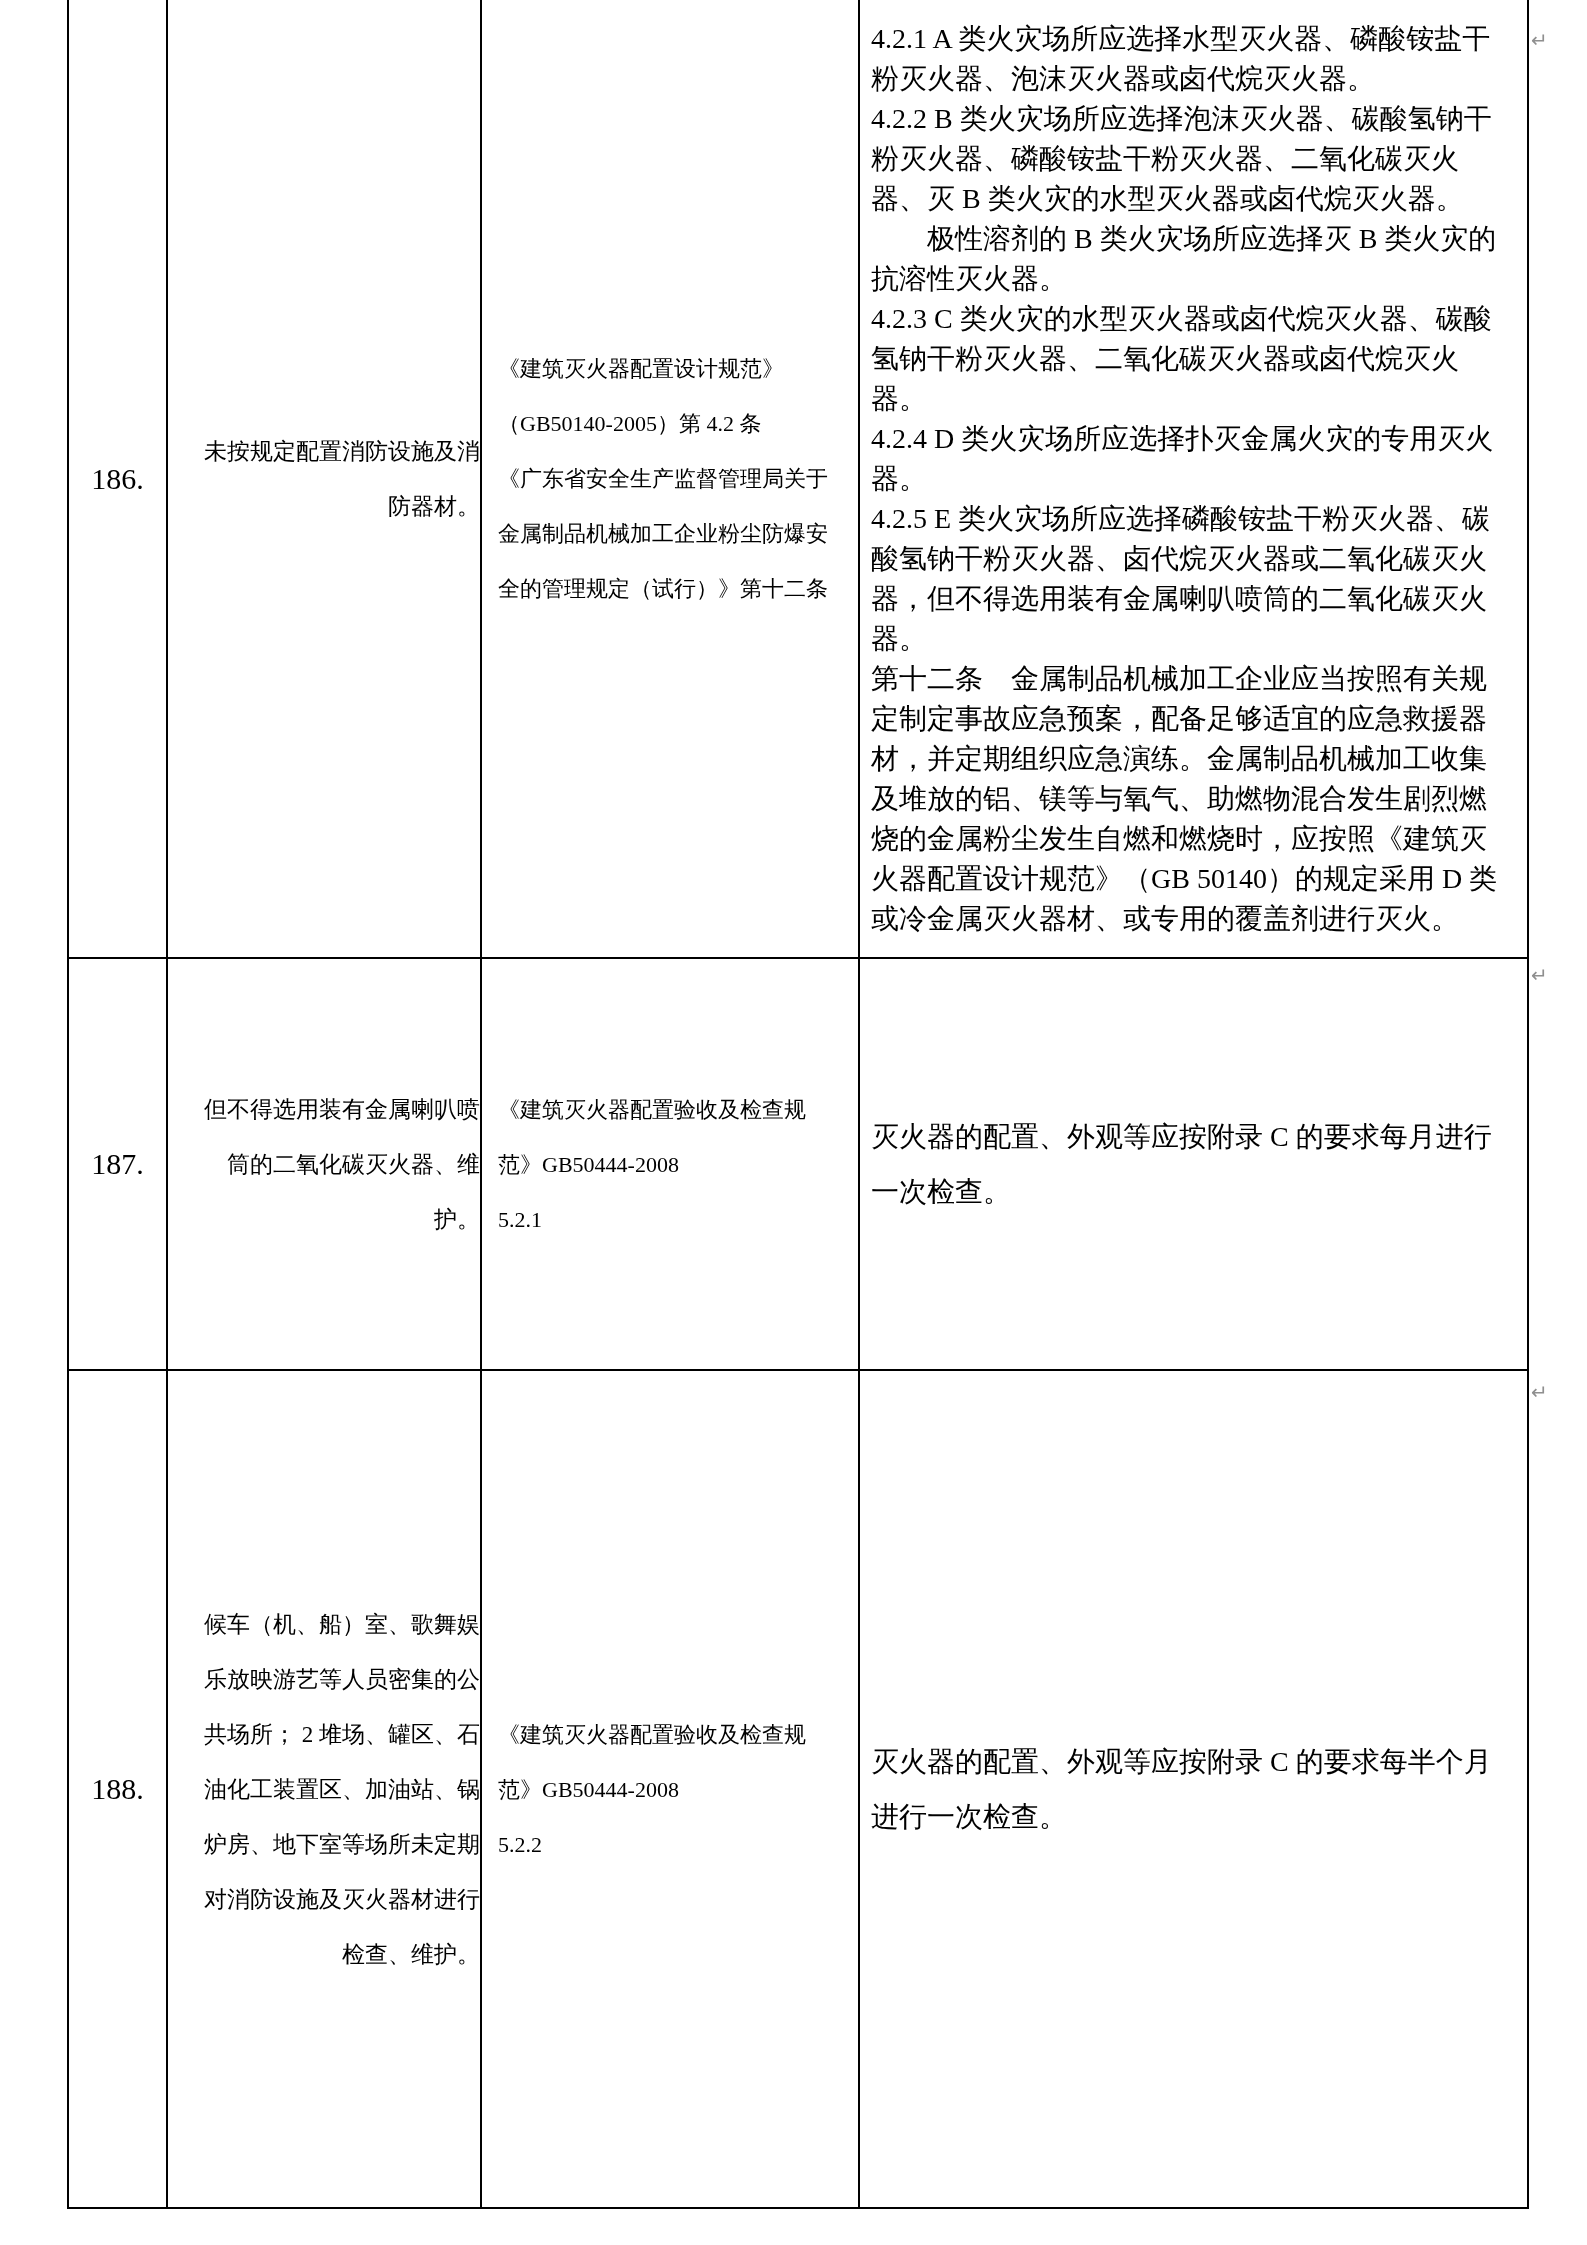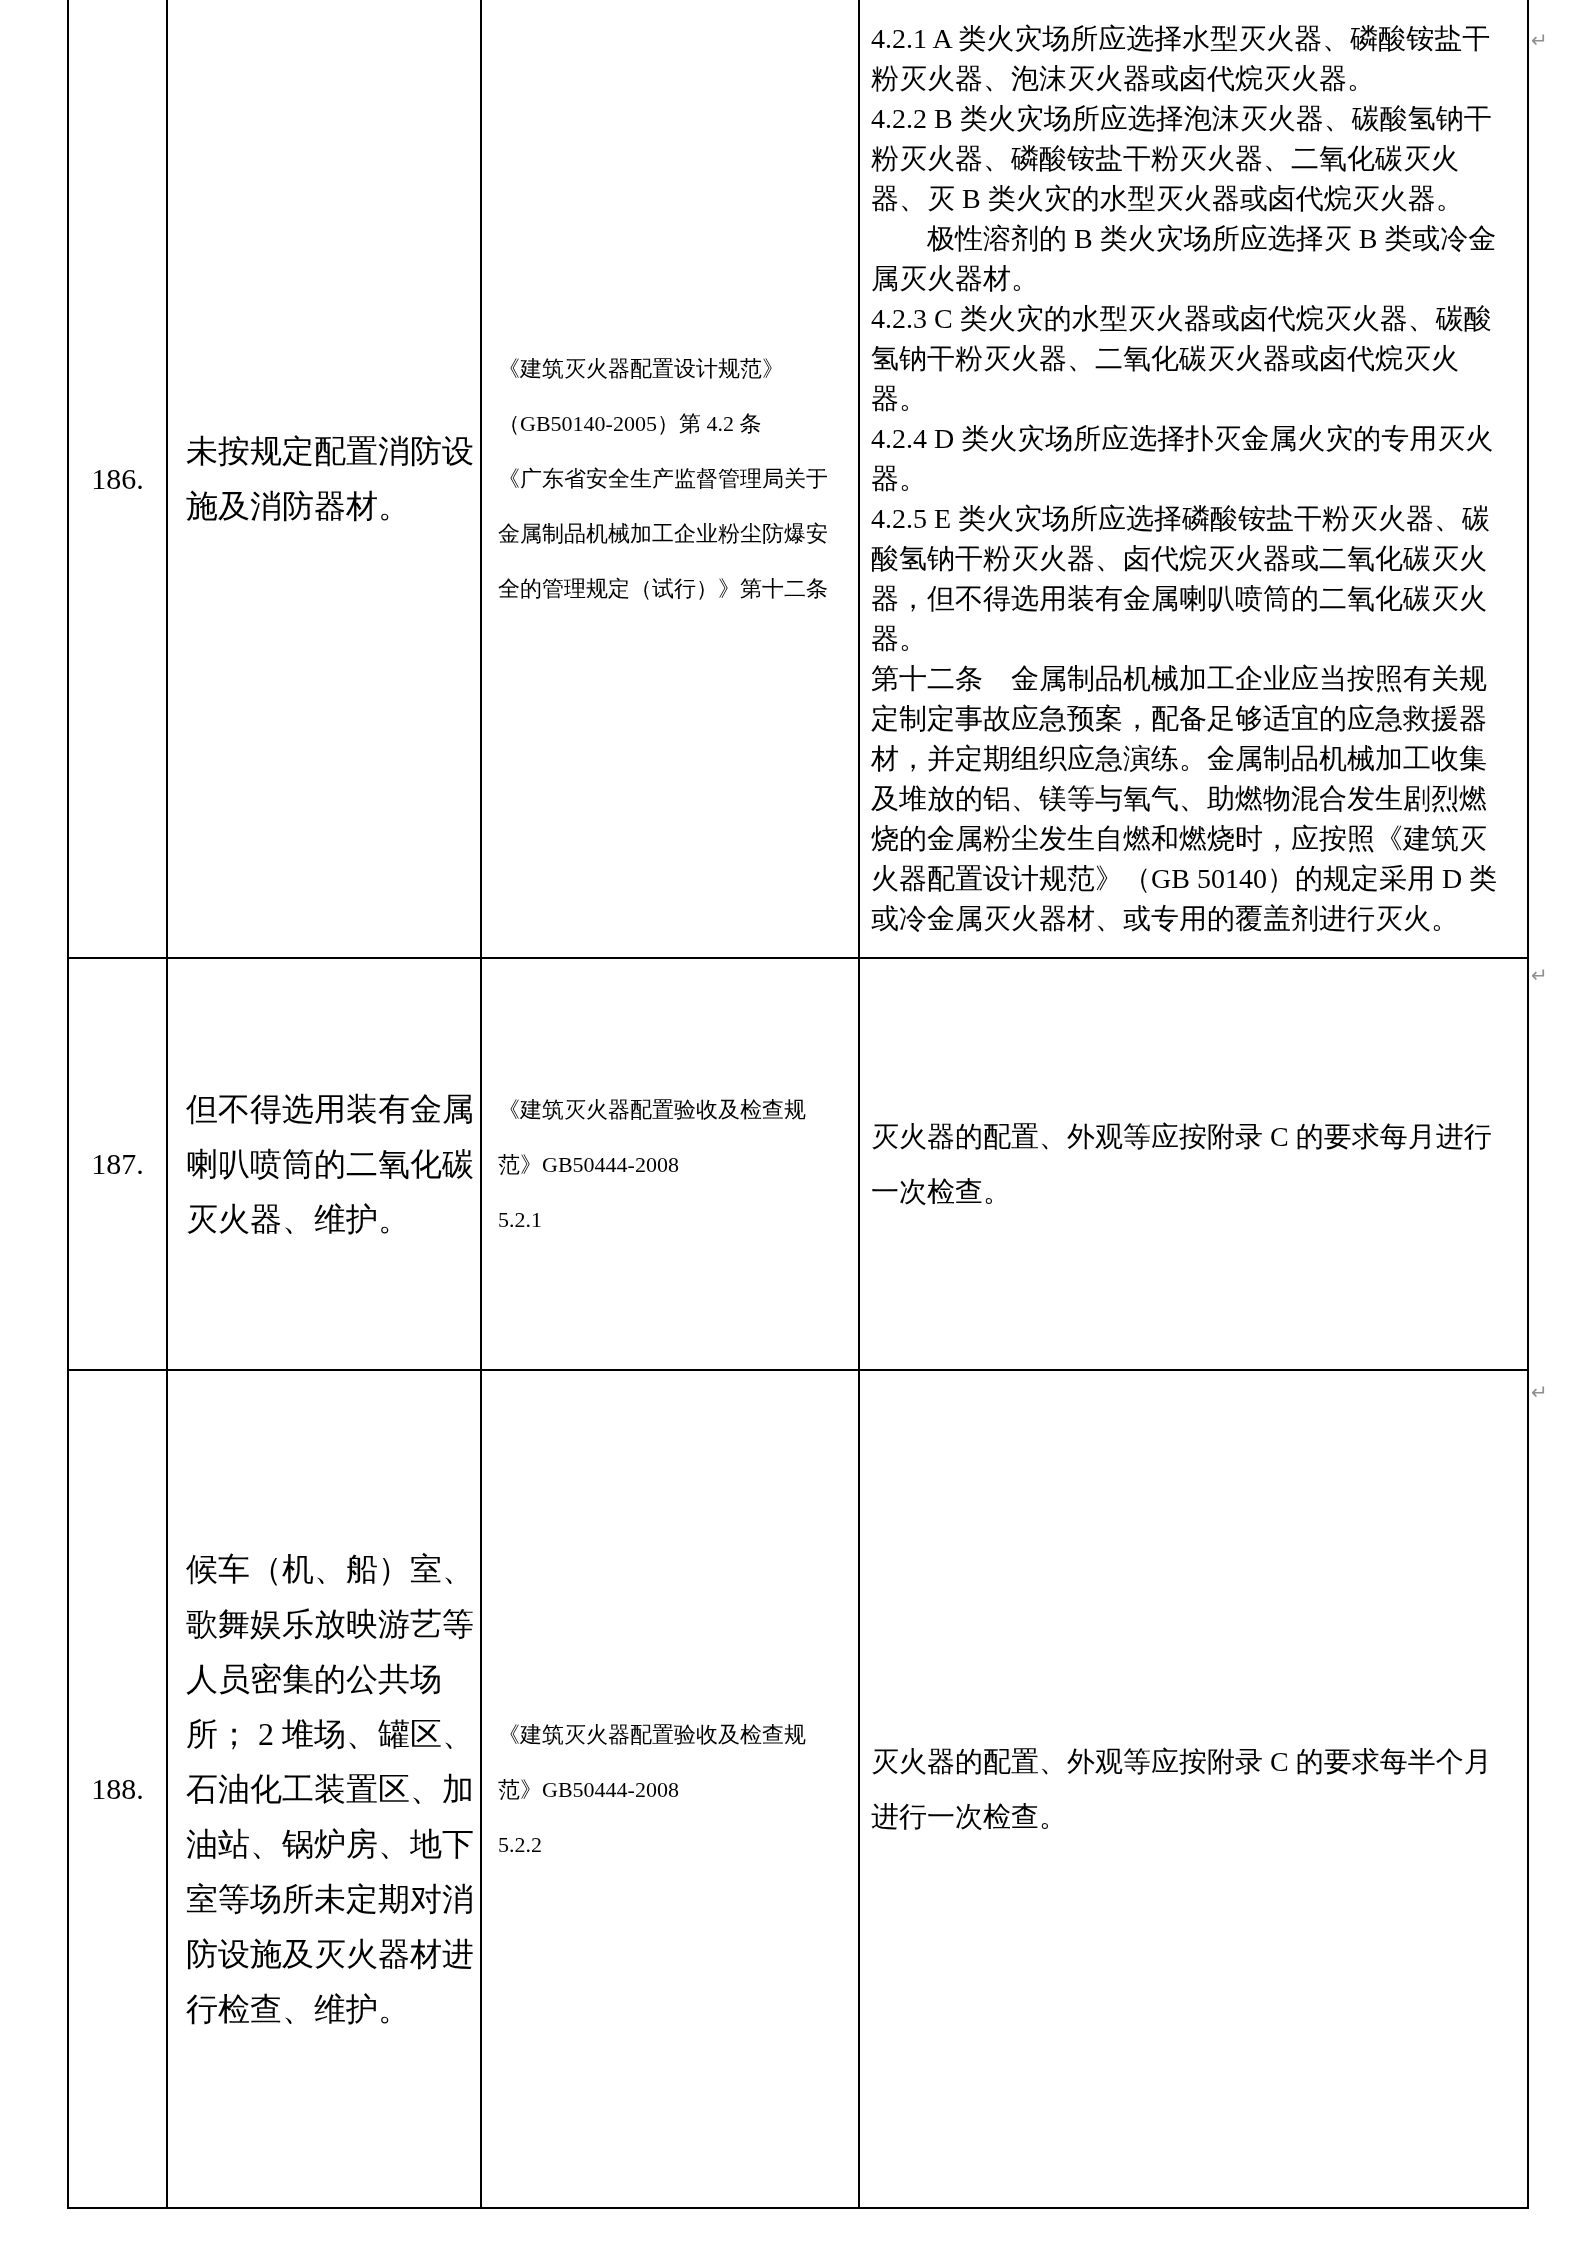--- a/index.html
+++ b/index.html
@@ -39,24 +39,24 @@
   tr.h-2 { height: 412px; }
   tr.h-3 { height: 838px; }
 
   td.cell-no {
     text-align: center;
     font-size: 30px;
     padding: 0;
     margin-top: 8px;
   }
   td.cell-violation {
-    font-size: 32px;
+    font-size: 23px;
     line-height: 55px;
     padding: 0 0 0 18px;
-    text-align: left;
+    text-align: right;
   }
   td.cell-basis {
     font-size: 22px;
     line-height: 55px;
     padding: 0 20px 0 16px;
     text-align: left;
   }
   td.cell-detail {
     font-size: 28px;
     line-height: 55px;
@@ -100,21 +100,21 @@
       <tr class="row-first h-1">
         <td class="cell-no">186.</td>
         <td class="cell-violation">未按规定配置消防设施及消防器材。</td>
         <td class="cell-basis">
             <div class="para">《建筑灭火器配置设计规范》（GB50140-2005）第 4.2 条</div>
             <div class="para">《广东省安全生产监督管理局关于金属制品机械加工企业粉尘防爆安全的管理规定（试行）》第十二条</div>
           </td>
         <td class="cell-detail">
             <div class="para">4.2.1 A 类火灾场所应选择水型灭火器、磷酸铵盐干粉灭火器、泡沫灭火器或卤代烷灭火器。</div>
             <div class="para">4.2.2 B 类火灾场所应选择泡沫灭火器、碳酸氢钠干粉灭火器、磷酸铵盐干粉灭火器、二氧化碳灭火器、灭 B 类火灾的水型灭火器或卤代烷灭火器。</div>
-            <div class="para">　　极性溶剂的 B 类火灾场所应选择灭 B 类或冷金属灭火器材。</div>
+            <div class="para">　　极性溶剂的 B 类火灾场所应选择灭 B 类火灾的抗溶性灭火器。</div>
             <div class="para">4.2.3 C 类火灾的水型灭火器或卤代烷灭火器、碳酸氢钠干粉灭火器、二氧化碳灭火器或卤代烷灭火器。</div>
             <div class="para">4.2.4 D 类火灾场所应选择扑灭金属火灾的专用灭火器。</div>
             <div class="para">4.2.5 E 类火灾场所应选择磷酸铵盐干粉灭火器、碳酸氢钠干粉灭火器、卤代烷灭火器或二氧化碳灭火器，但不得选用装有金属喇叭喷筒的二氧化碳灭火器。</div>
             <div class="para">第十二条　金属制品机械加工企业应当按照有关规定制定事故应急预案，配备足够适宜的应急救援器材，并定期组织应急演练。金属制品机械加工收集及堆放的铝、镁等与氧气、助燃物混合发生剧烈燃烧的金属粉尘发生自燃和燃烧时，应按照《建筑灭火器配置设计规范》（GB 50140）的规定采用 D 类或冷金属灭火器材、或专用的覆盖剂进行灭火。</div>
           </td>
       </tr>
       <tr class="h-2">
         <td class="cell-no">187.</td>
         <td class="cell-violation">但不得选用装有金属喇叭喷筒的二氧化碳灭火器、维护。</td>
         <td class="cell-basis">

